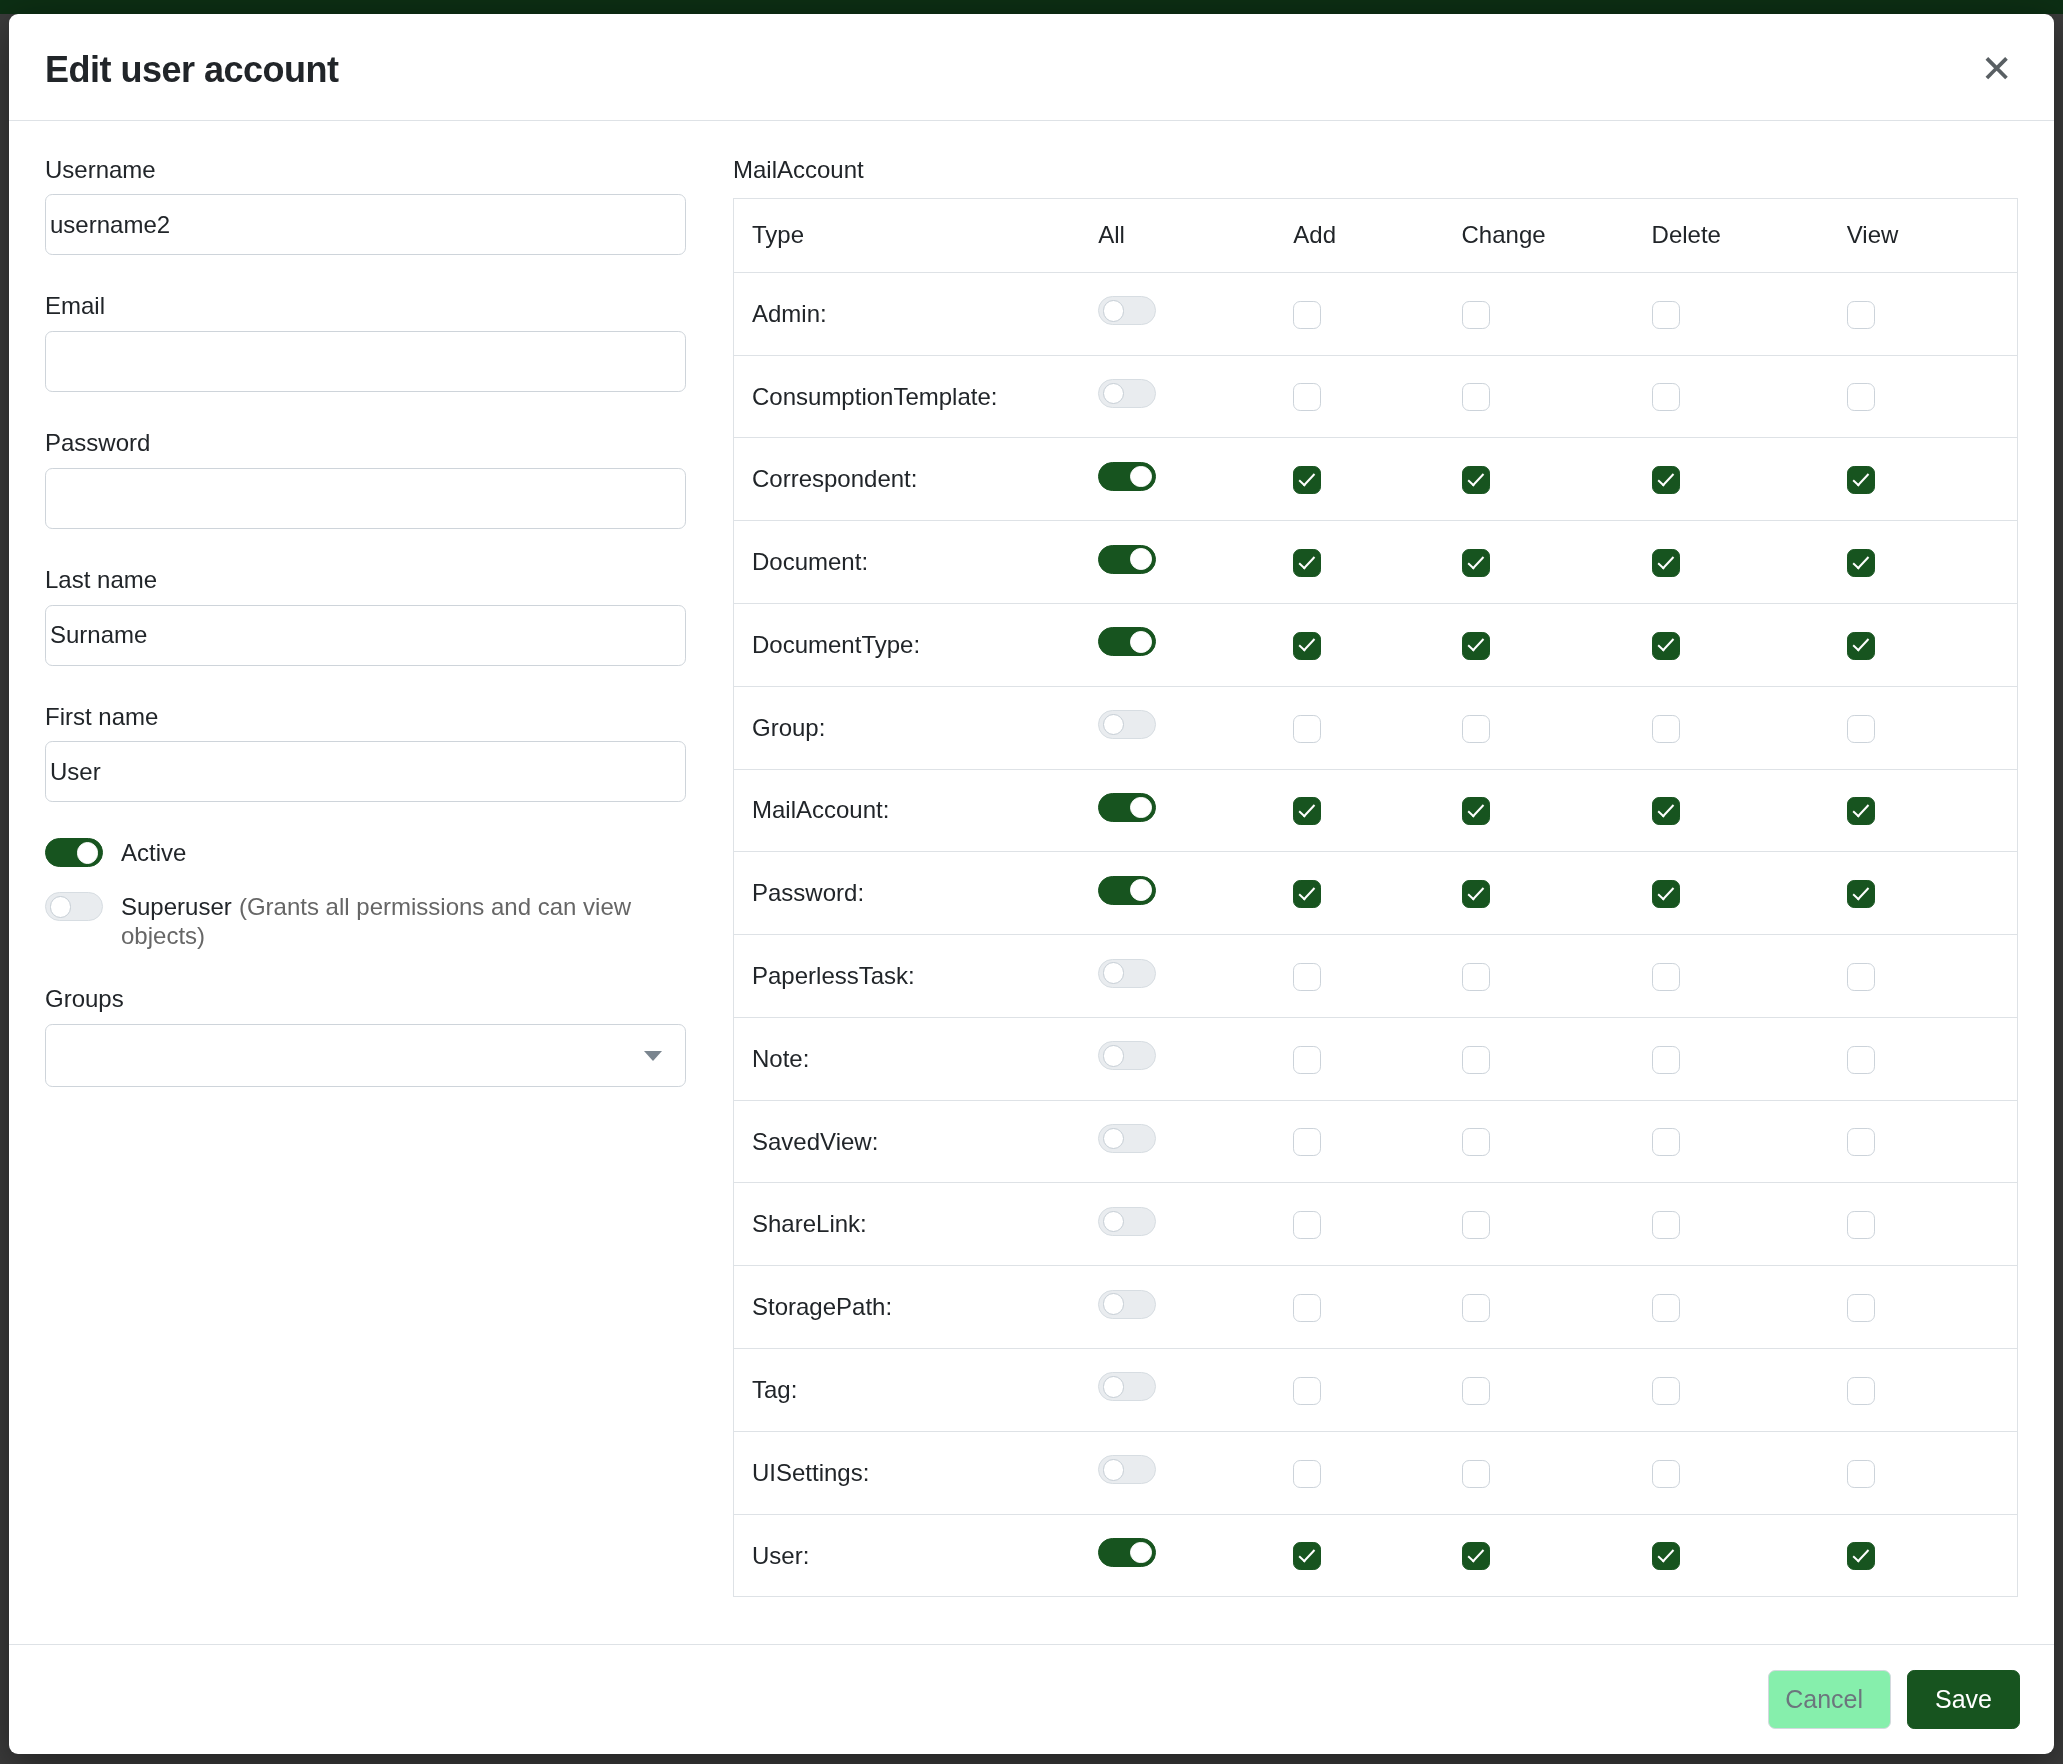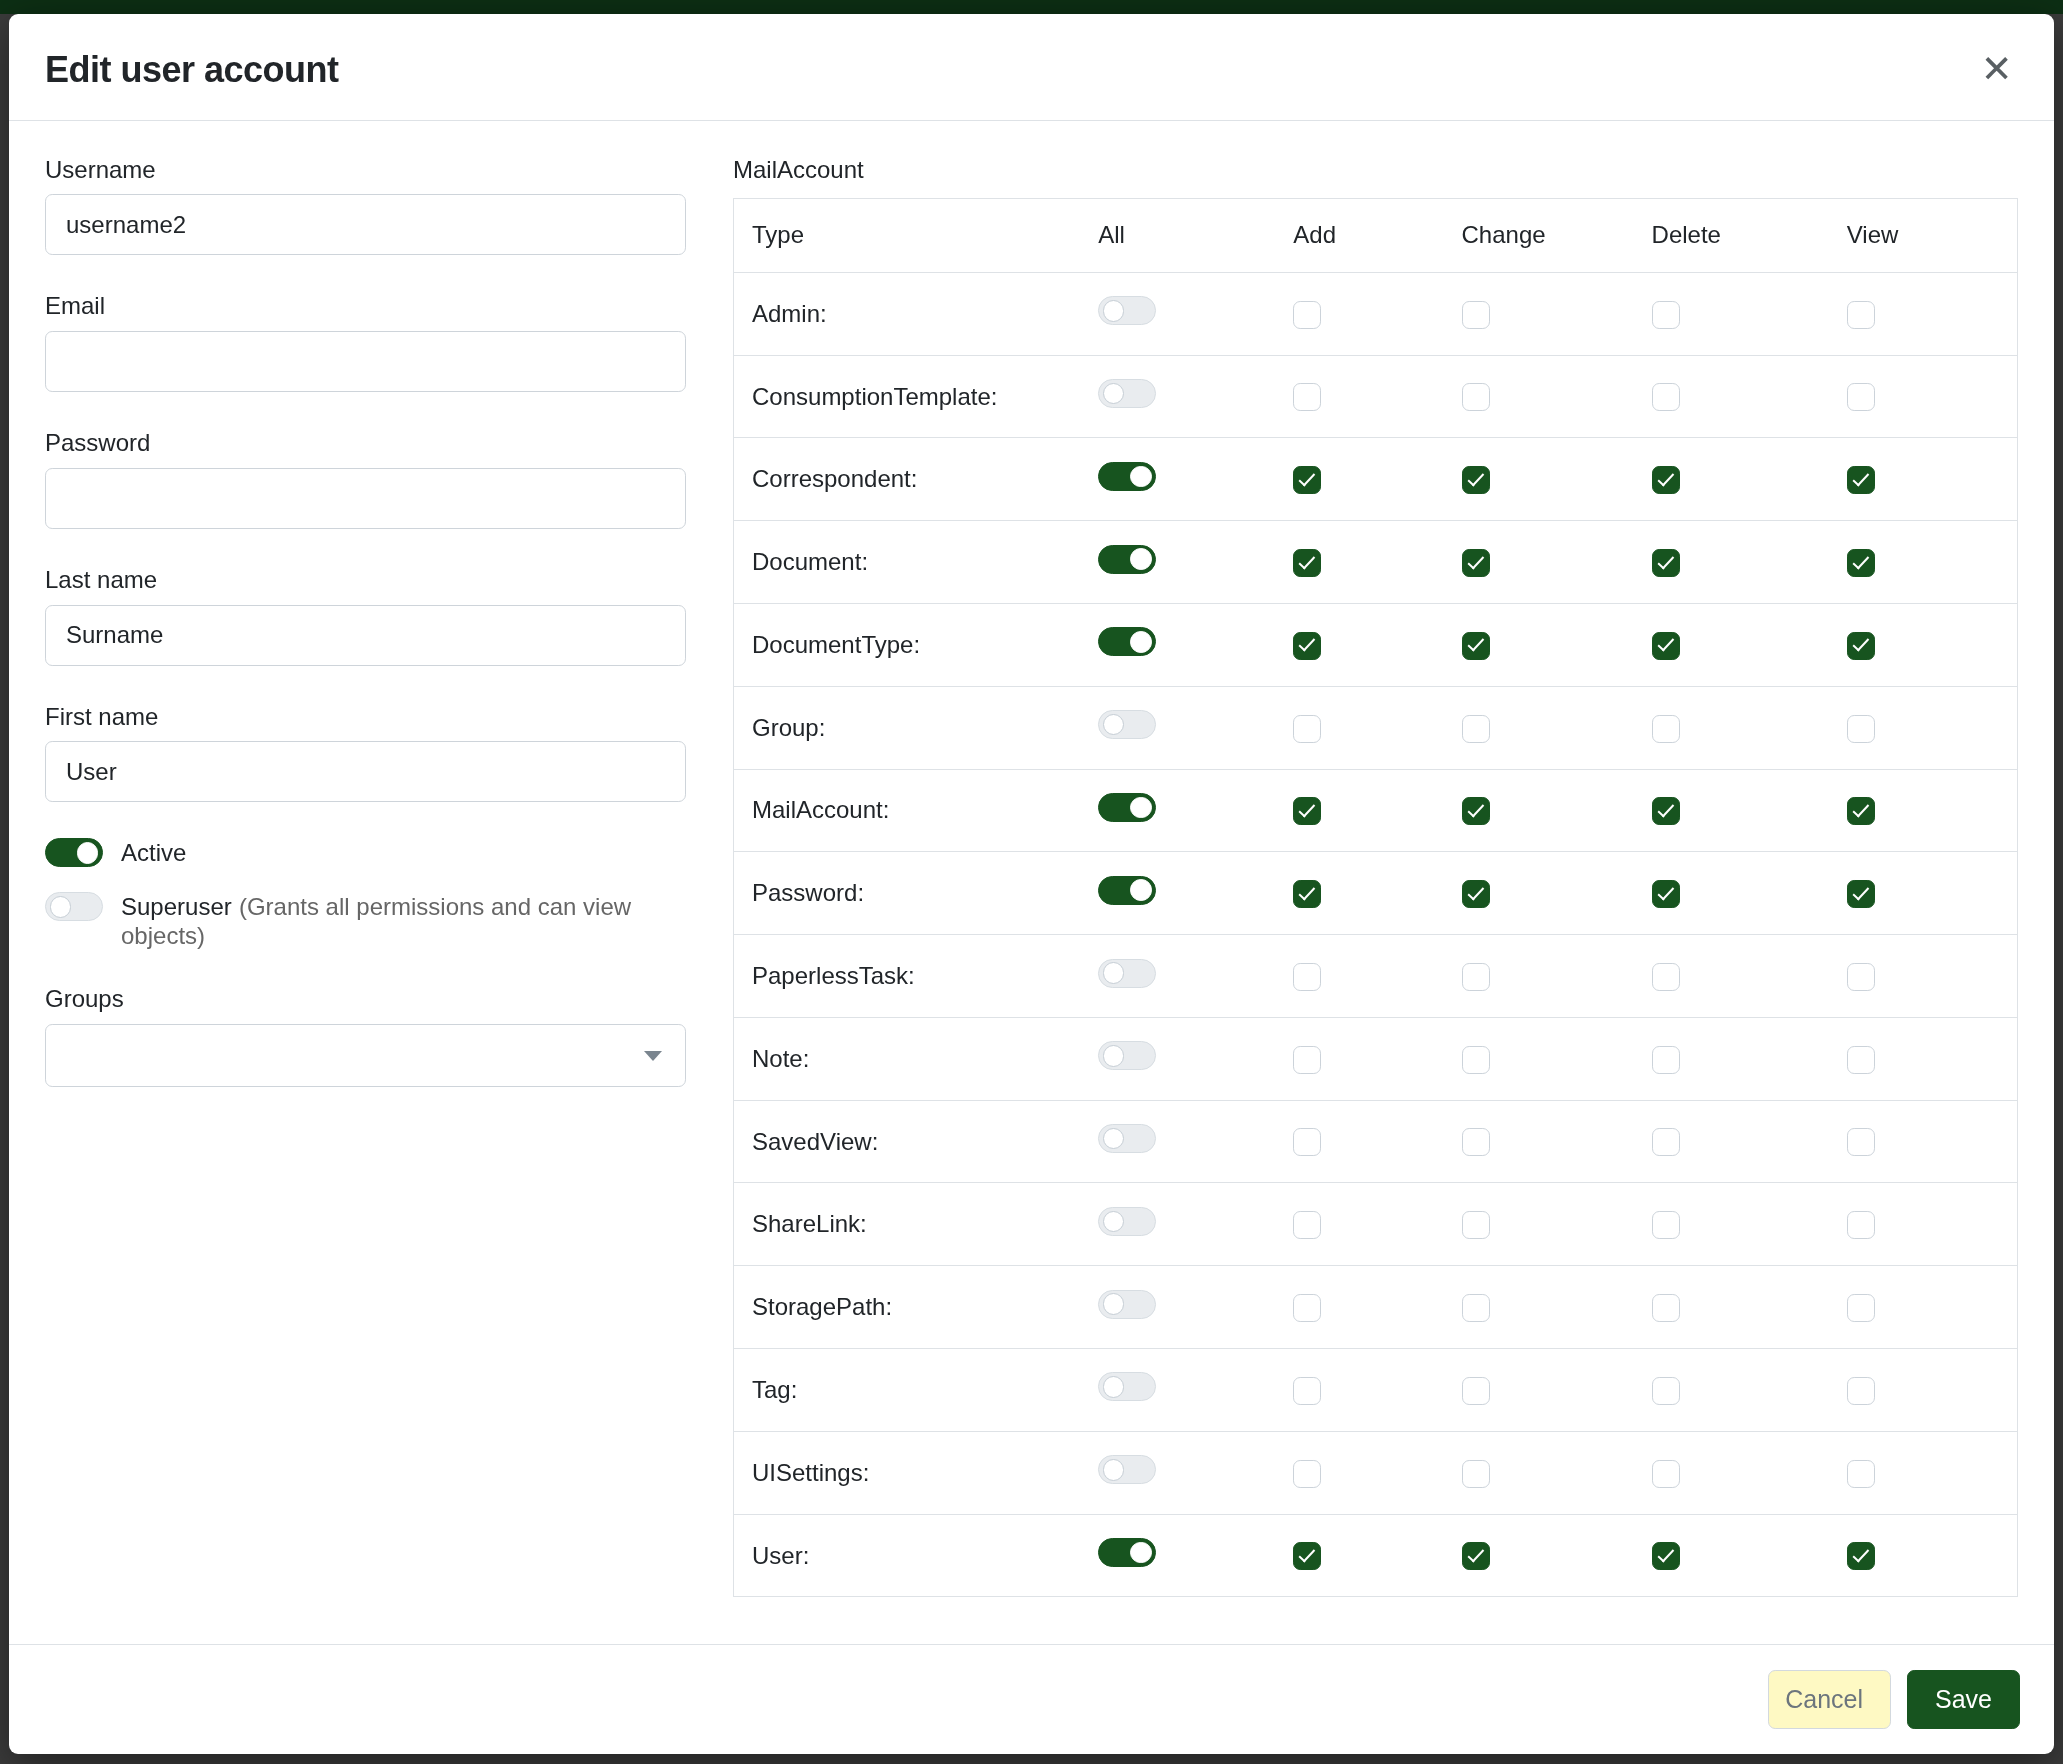--- a/index.html
+++ b/index.html
@@ -19,21 +19,21 @@
   .modal-title { margin:0; font-size:36px; line-height:43px; font-weight:700; letter-spacing:-0.5px; }
   .close-btn { margin-left:auto; background:none; border:none; padding:0 5.4px; font-size:38px; line-height:1;
     color:#595f63; cursor:pointer; font-family:"Liberation Sans",sans-serif; }
   
   .modal-body { flex:1; display:flex; gap:47px; padding:34px 36px 0 36px; overflow:hidden; }
   .left-col { width:641px; flex:none; }
   .form-group { margin-bottom:36px; }
   .form-label { display:block; font-size:24px; line-height:29px; margin-bottom:10.8px; }
   .text-input {
     width:100%; box-sizing:border-box; height:61px; border:0.9px solid #ced4da; border-radius:7.2px;
-    padding:0 20px; font-size:24px; color:#212529; background:#fff; outline:none;
+    padding:0 4px; font-size:24px; color:#212529; background:#fff; outline:none;
     font-family:"Liberation Sans",sans-serif;
   }
   
   .toggle { position:relative; display:inline-block; width:58px; height:29px; border-radius:14.4px;
     background:#e9ecef; border:0.9px solid #d7dde2; box-sizing:border-box; flex:none; cursor:pointer; }
   .toggle .knob { position:absolute; top:2.7px; left:3.6px; width:21.6px; height:21.6px; border-radius:50%;
     background:#fff; border:0.9px solid #c6ced5; box-sizing:border-box; }
   .toggle.on { background:var(--accent); border-color:var(--accent); }
   .toggle.on .knob { left:auto; right:3.6px; border-color:#fff; }
   .switch-row { display:flex; align-items:flex-start; gap:18px; margin-bottom:25px; font-size:24px; line-height:29px; }
@@ -56,21 +56,21 @@
   .checkbox { position:relative; display:inline-block; width:28px; height:28px; box-sizing:border-box;
     border:1.8px solid #ccd3da; border-radius:7.2px; background:#fff; vertical-align:middle; cursor:pointer; }
   .checkbox.checked { background:var(--accent); border-color:var(--accent); }
   .checkbox.checked::after { content:""; position:absolute; left:9px; top:2.7px; width:6.3px; height:13.5px;
     border:solid #fff; border-width:0 2.7px 2.7px 0; transform:rotate(43deg); }
   
   .modal-footer { display:flex; justify-content:flex-end; align-items:center; gap:16px;
     padding:25px 34px; border-top:0.9px solid #dee2e6; }
   .btn { height:59px; padding:0 27px; border-radius:7.2px; font-size:25px; cursor:pointer;
     font-family:"Liberation Sans",sans-serif; }
-  .btn-cancel { background:#fef9c3; color:#6c757d; border:0.9px solid #d3d9de;padding-left:16px; }
+  .btn-cancel { background:#86efac; color:#6c757d; border:0.9px solid #d3d9de;padding-left:16px; }
   .btn-save { background:var(--accent); color:#fff; border:0.9px solid var(--accent); }
 </style>
 </head>
 <body>
 
 <div class="app-strip"></div>
 
 <div class="modal">
 
   <div class="modal-header">

